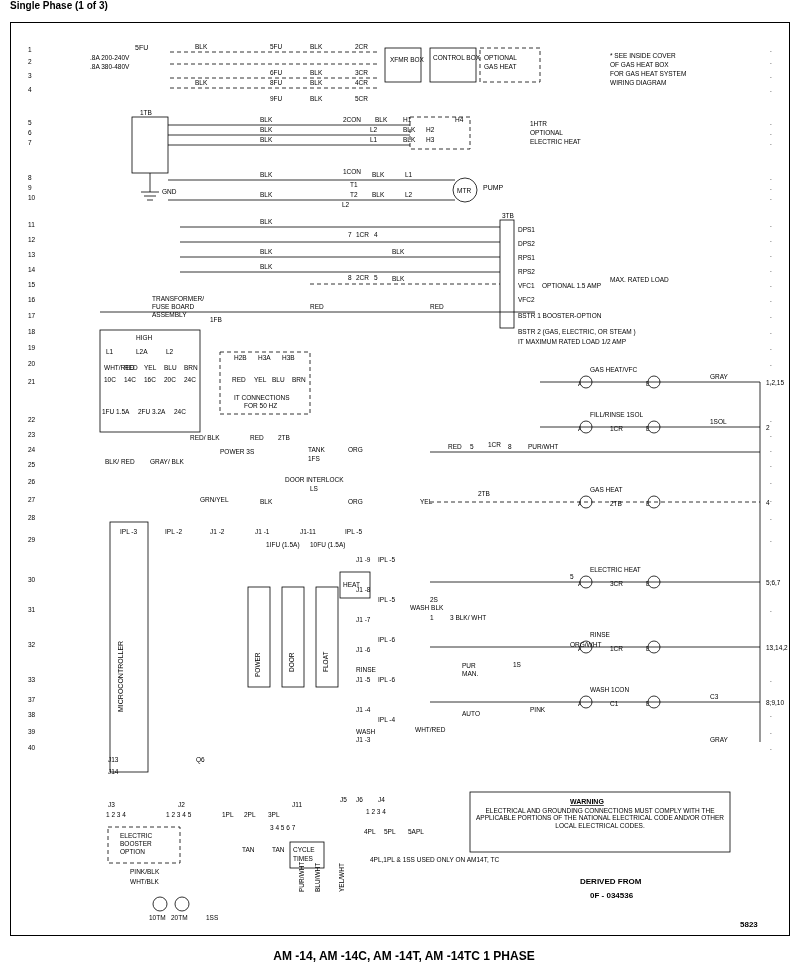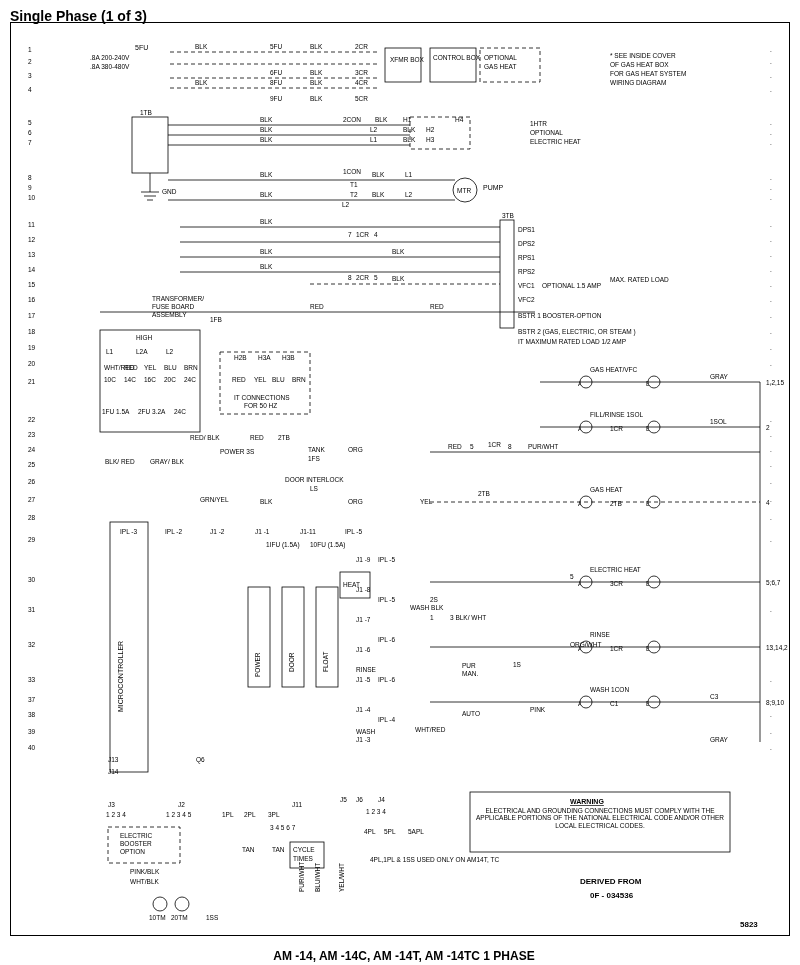--- a/index.html
+++ b/index.html
@@ -1,17 +1,17 @@
 <!DOCTYPE html>
 <html><head>
 <meta charset="utf-8">
 <style>
 html,body{margin:0;padding:0;background:#fff;font-family:Arial,Helvetica,sans-serif;color:#000}
 .page{width:800px;height:965px;position:relative;margin:0 auto;background:#fff}
-.title{position:absolute;left:10px;top:8px;font-size:14px;font-weight:bold}
+.title{position:absolute;left:10px;top:0;font-size:10px;font-weight:bold}
 .outer-border{position:absolute;left:10px;top:22px;width:778px;height:912px;border:1px solid #000}
 .caption{position:absolute;left:8px;right:0;bottom:2px;text-align:center;font-size:12px;font-weight:bold}
 svg{position:absolute;left:10px;top:22px}
 svg text{font-family:Arial,Helvetica,sans-serif;fill:#000}
 .tiny{font-size:6.5px}
 .sm{font-size:7px}
 .med{font-size:8px}
 .bold{font-weight:bold}
 .dash{stroke-dasharray:4 3}
 .thin{stroke:#000;stroke-width:0.8;fill:none}

